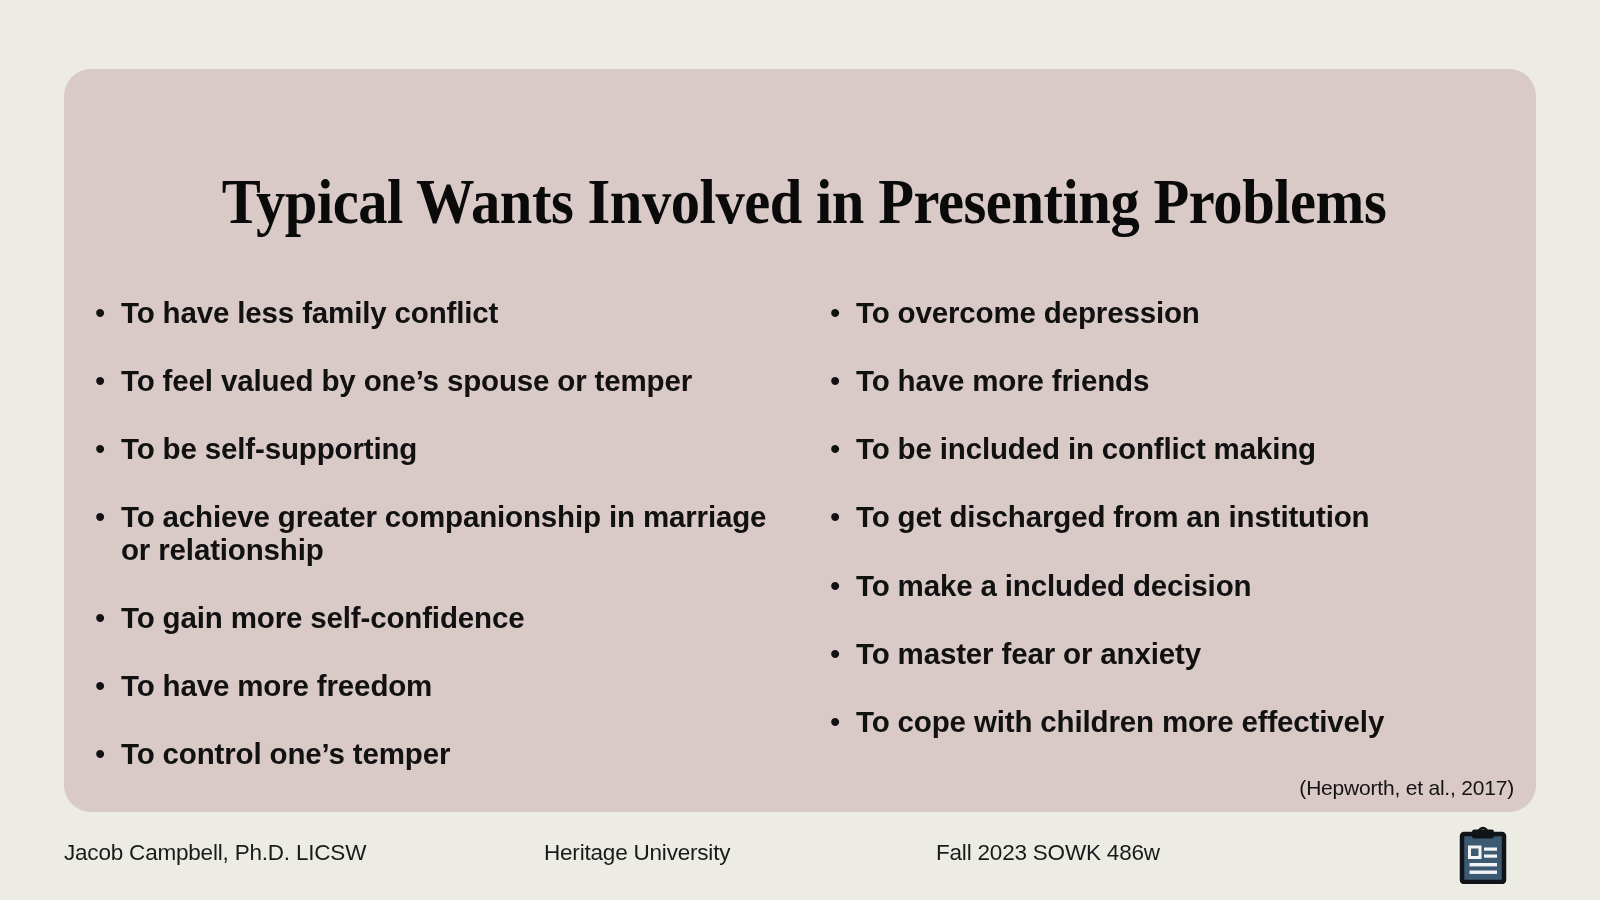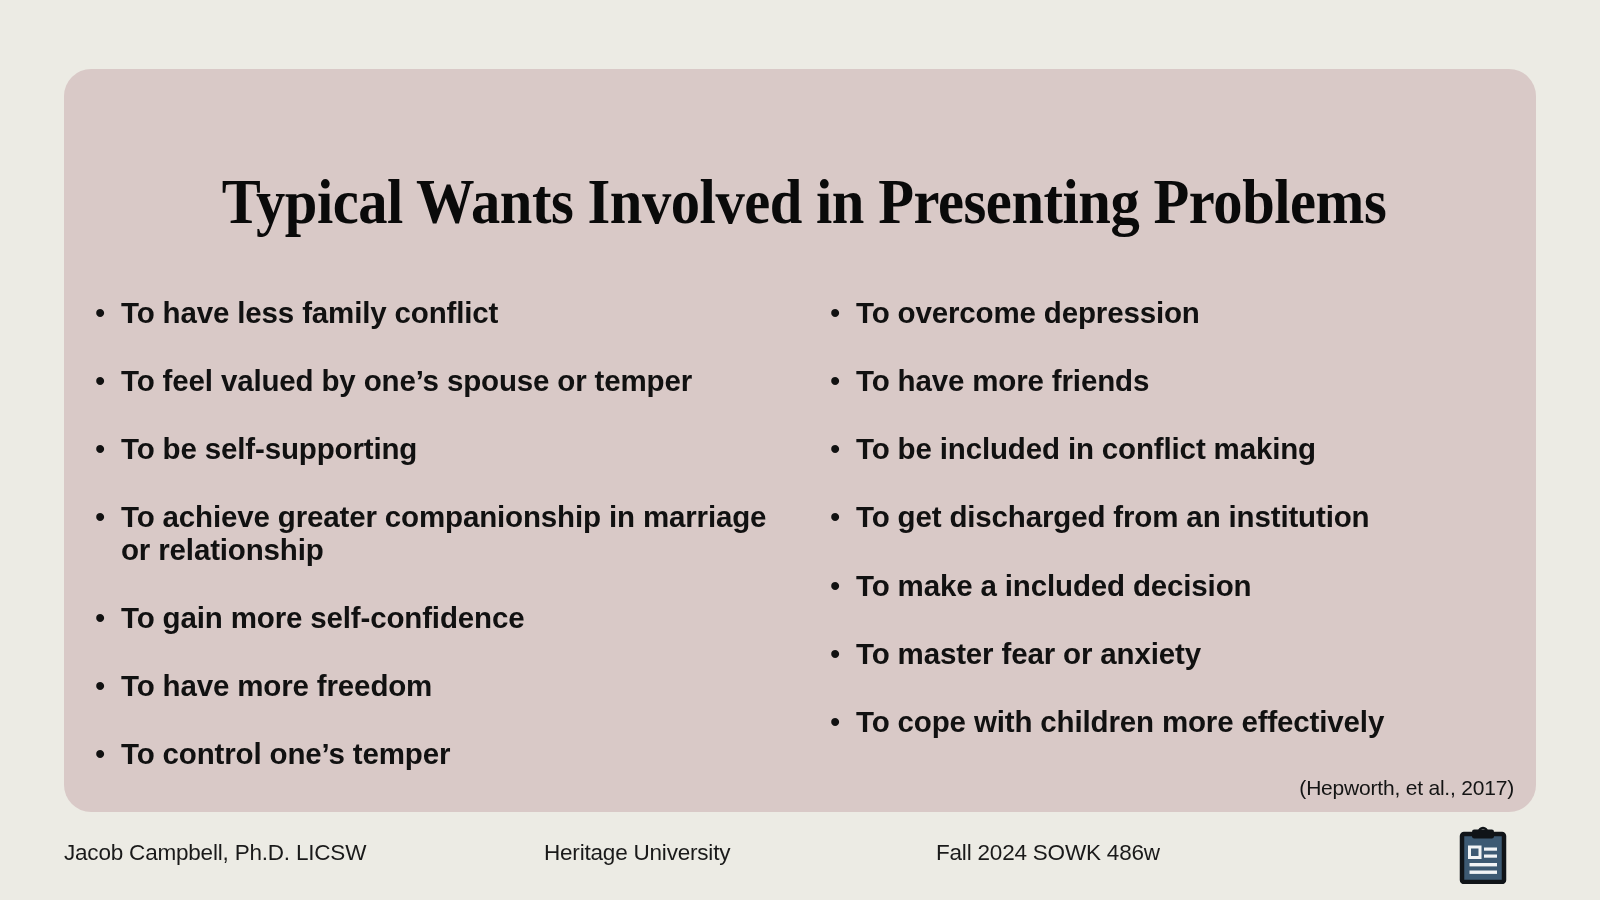--- a/index.html
+++ b/index.html
@@ -197,21 +197,21 @@
 
   </div>
 
   <div id="citation">(Hepworth, et al., 2017)</div>
 
 </div>
 
 <div id="slide-footer">
   <span id="footer-author">Jacob Campbell, Ph.D. LICSW</span>
   <span id="footer-university">Heritage University</span>
-  <span id="footer-course">Fall 2024 SOWK 486w</span>
+  <span id="footer-course">Fall 2023 SOWK 486w</span>
 </div>
 
 <div id="footer-logo">
   <svg width="50" height="58" viewBox="0 0 50 58" xmlns="http://www.w3.org/2000/svg">
 
     <circle cx="25" cy="6" r="4" fill="none" stroke="#101418" stroke-width="2.6"></circle>
 
     <rect x="4" y="8" width="42" height="48" rx="2" ry="2" fill="#3D5A73" stroke="#101418" stroke-width="4.5"></rect>
 
     <rect x="14" y="3.5" width="22" height="9" rx="2.2" ry="2.2" fill="#101418"></rect>

